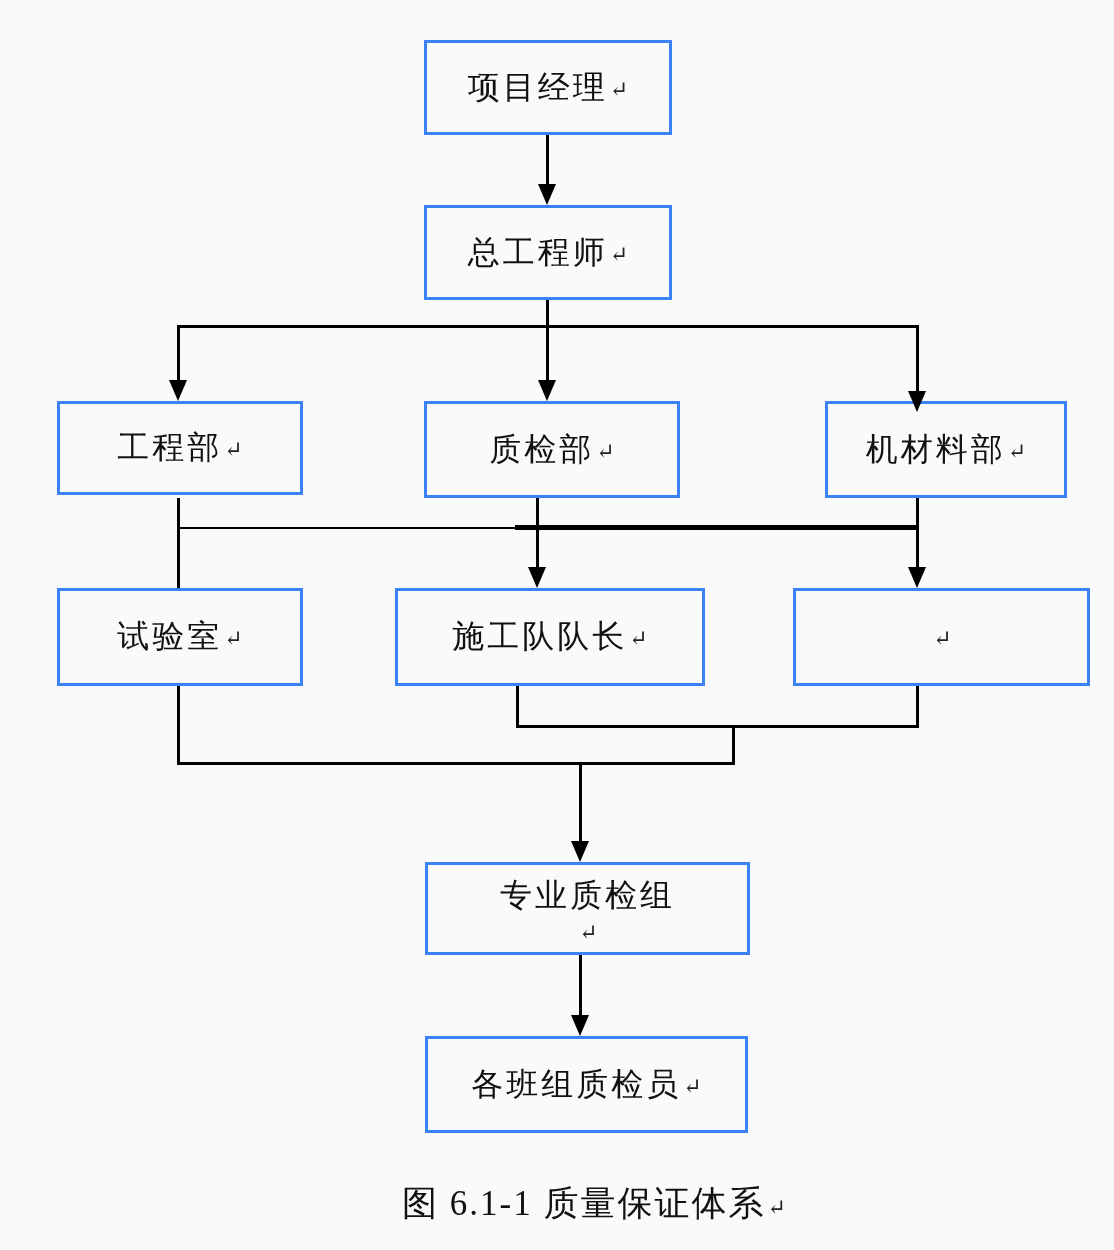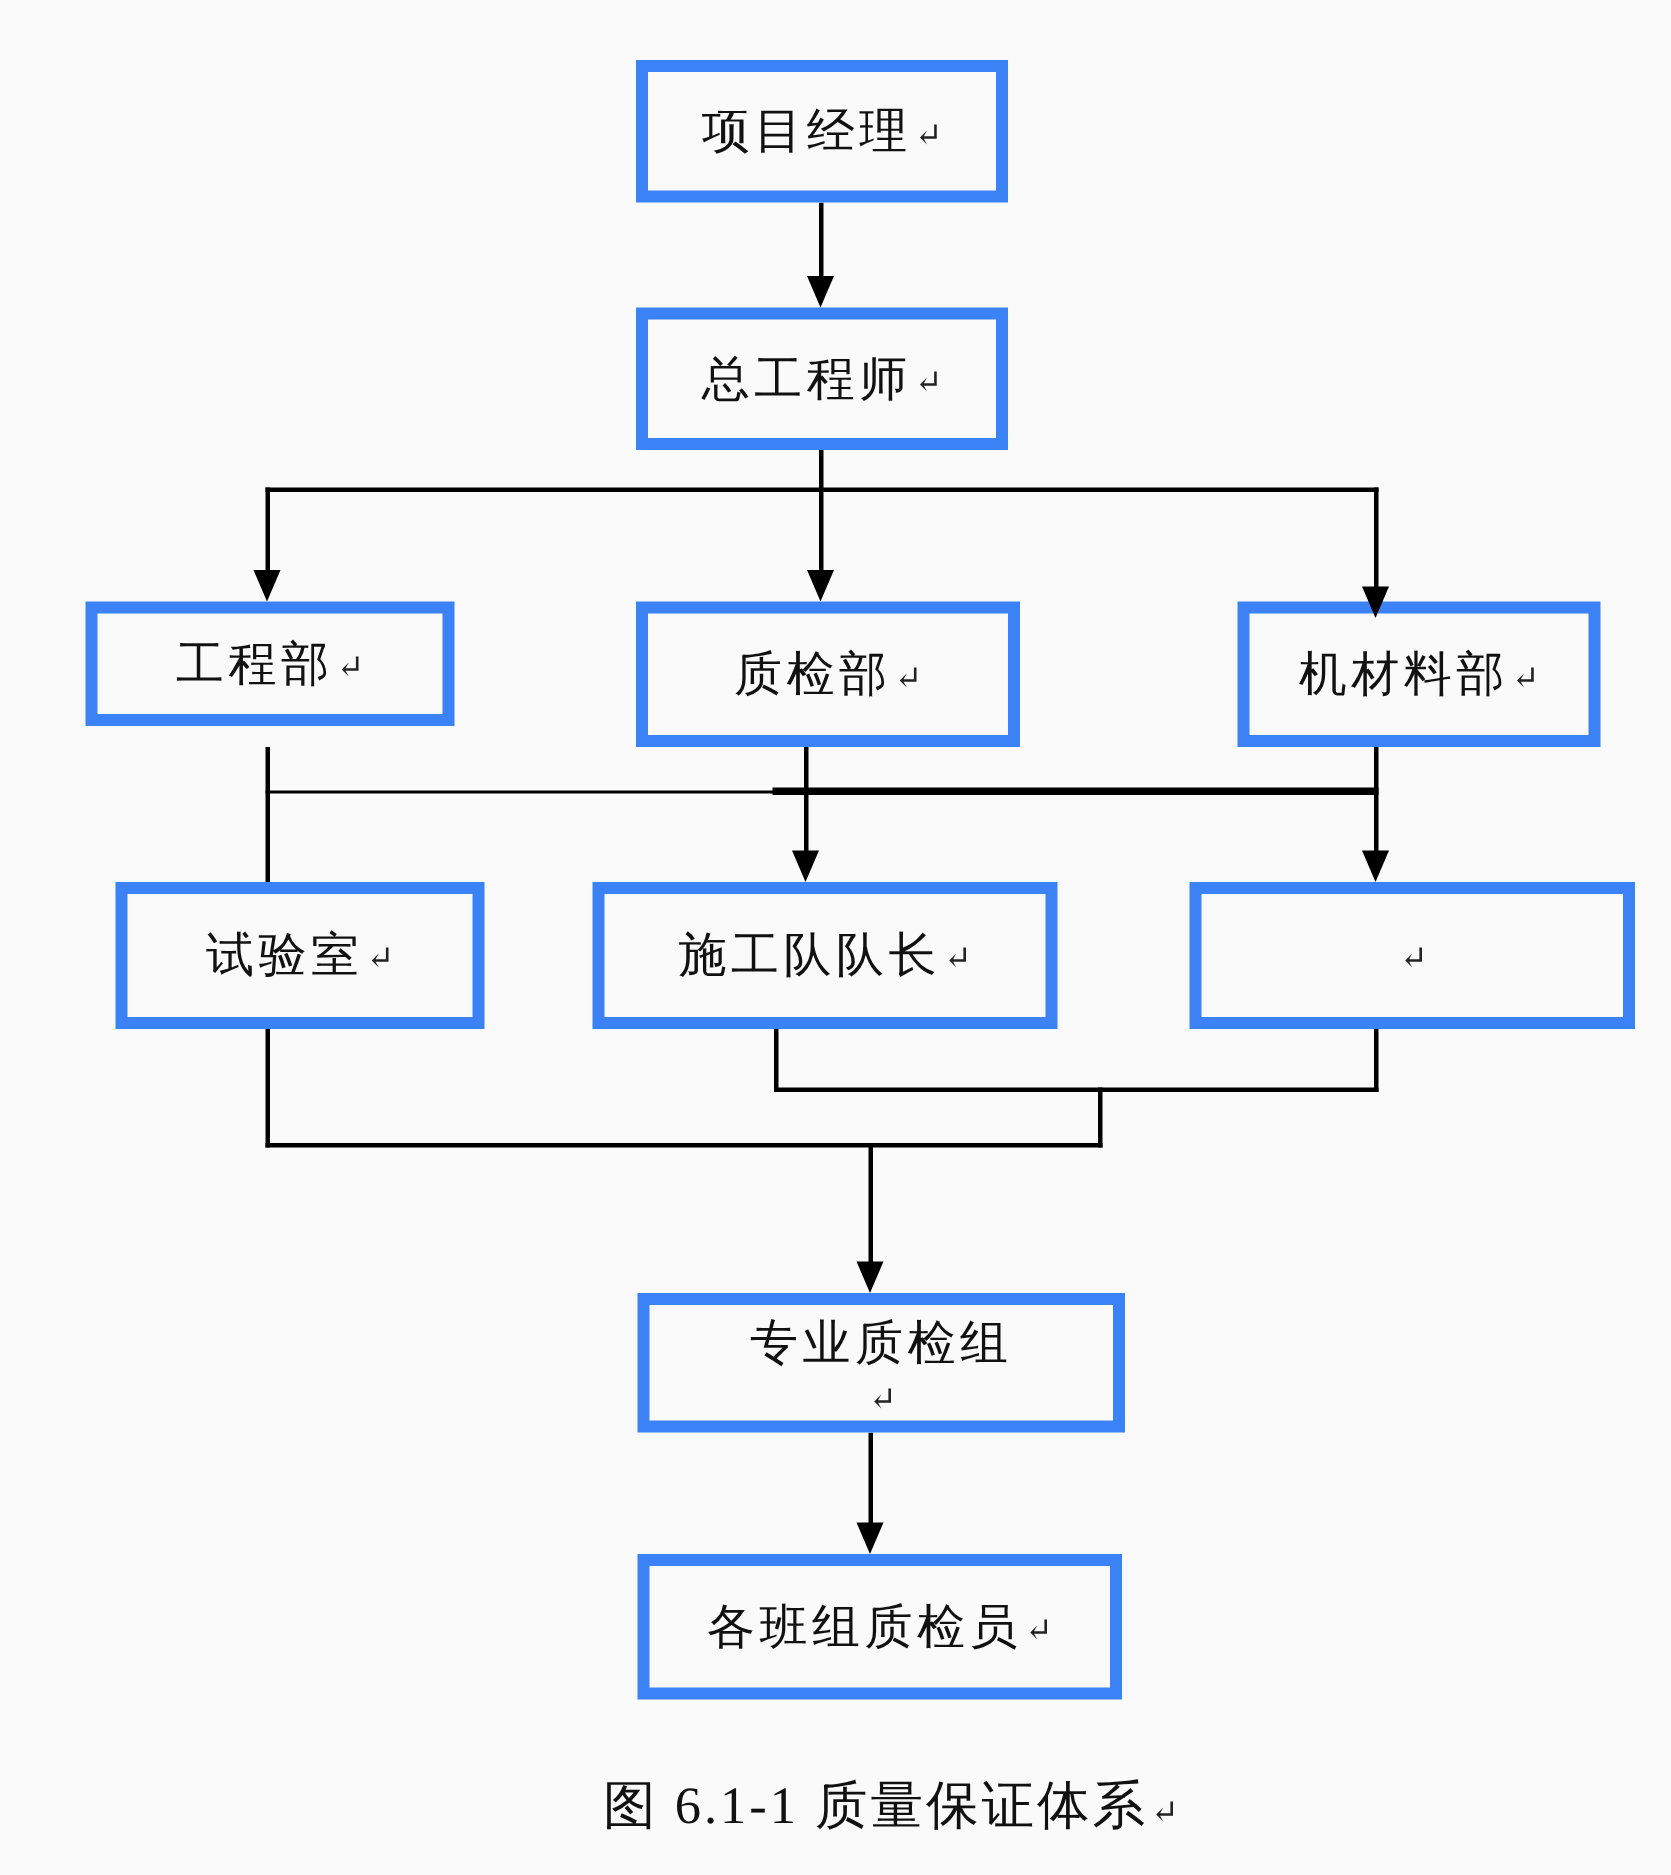--- a/index.html
+++ b/index.html
@@ -12,21 +12,21 @@
     width: 1114px;
     height: 1250px;
     background: #fbfafa;
     font-family: "Liberation Serif", "DejaVu Serif", serif;
     color: #111111;
     overflow: hidden;
   }
   .node {
     position: absolute;
     box-sizing: border-box;
-    border: 8px solid #3b82f6;
+    border: 3px solid #3b82f6;
     background: #fbfafa;
     display: flex;
     align-items: center;
     justify-content: center;
     font-size: 32px;
     letter-spacing: 3px;
     white-space: nowrap;
     z-index: 2;
   }
   .pmark {
@@ -79,42 +79,42 @@
   </div>
 
   <div class="v-line" style="left:546px; top:300px; width:3px; height:95px;"></div>
   <div class="h-line" style="left:177px; top:325px; width:742px; height:3px;"></div>
   <div class="v-line" style="left:177px; top:325px; width:3px; height:60px;"></div>
   <div class="arrow-down" style="left:169px; top:380px;"></div>
   <div class="arrow-down" style="left:538px; top:380px;"></div>
   <div class="v-line" style="left:916px; top:325px; width:3px; height:72px;"></div>
   <div class="arrow-down" style="left:908px; top:391px;"></div>
 
-  <div class="node" style="left:57px; top:401px; width:246px; height:83px;">
+  <div class="node" style="left:57px; top:401px; width:246px; height:94px;">
     <span>工程部</span>
       <span class="pmark">↵</span>
   </div>
   <div class="node" style="left:424px; top:401px; width:256px; height:97px;align-items:center;">
     <span>质检部</span>
       <span class="pmark">↵</span>
   </div>
   <div class="node" style="left:825px; top:401px; width:242px; height:97px;">
     <span>机材料部</span>
       <span class="pmark">↵</span>
   </div>
 
   <div class="v-line" style="left:177px; top:498px; width:3px; height:92px;"></div>
   <div class="h-line" style="left:177px; top:527px; width:340px; height:2px;"></div>
   <div class="h-line" style="left:515px; top:525px; width:404px; height:5px;"></div>
   <div class="v-line" style="left:536px; top:498px; width:3px; height:74px;"></div>
   <div class="arrow-down" style="left:528px; top:567px;"></div>
   <div class="v-line" style="left:916px; top:498px; width:3px; height:74px;"></div>
   <div class="arrow-down" style="left:908px; top:567px;"></div>
 
-  <div class="node" style="left:57px; top:588px; width:246px; height:98px;margin-left:20px;">
+  <div class="node" style="left:57px; top:588px; width:246px; height:98px;">
     <span>试验室</span>
       <span class="pmark">↵</span>
   </div>
   <div class="node" style="left:395px; top:588px; width:310px; height:98px;">
     <span>施工队队长</span>
       <span class="pmark">↵</span>
   </div>
   <div class="node" style="left:793px; top:588px; width:297px; height:98px;">
       <span class="pmark">↵</span>
   </div>

